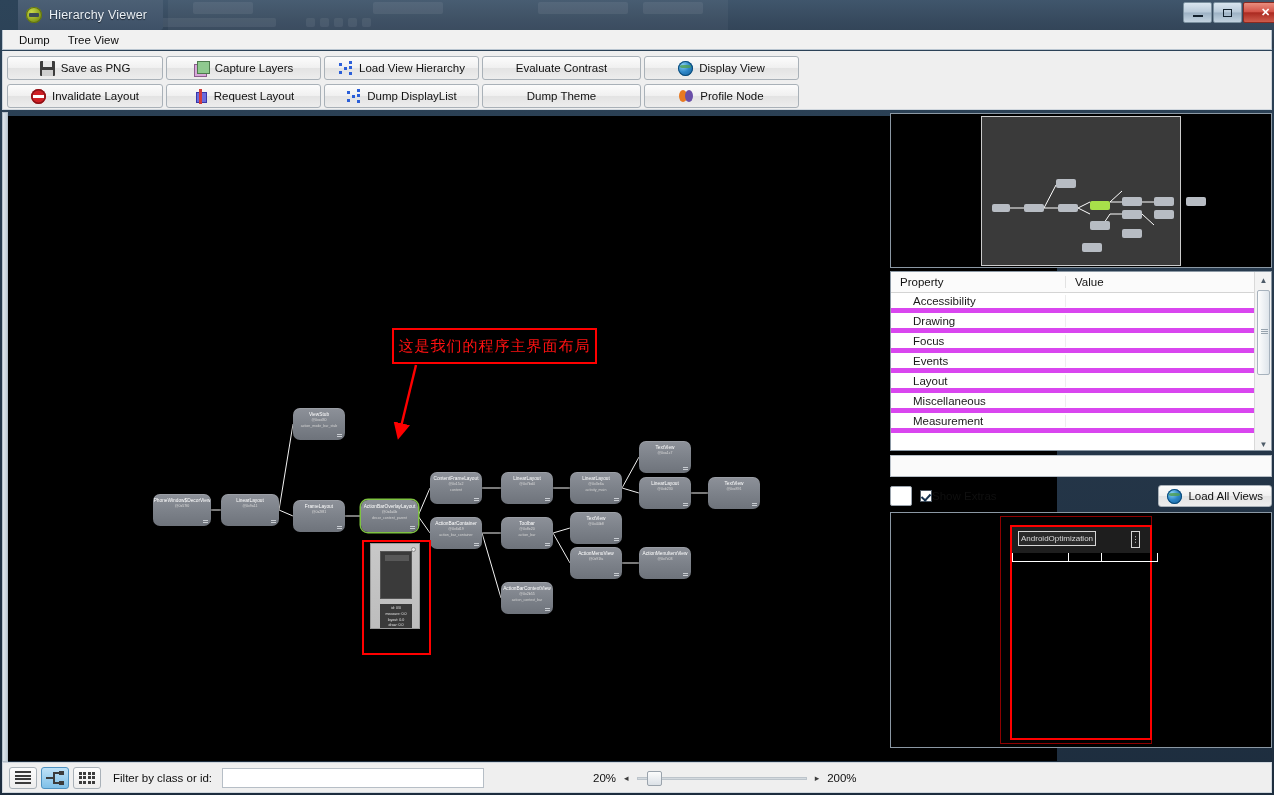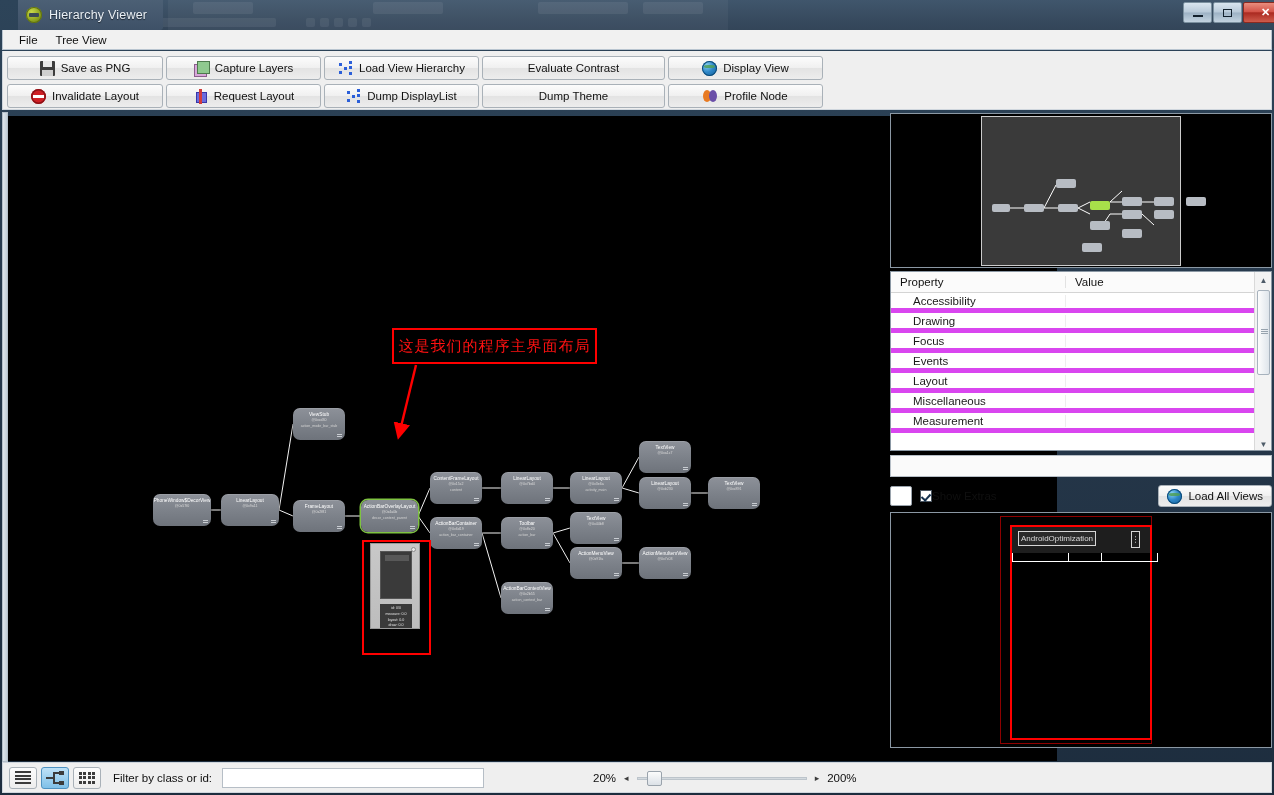--- a/index.html
+++ b/index.html
@@ -95,21 +95,21 @@
   .tb-row { display: flex; gap: 3px; margin-bottom: 4px; }
   .tbtn {
     height: 24px; flex: 0 0 auto;
     background: linear-gradient(180deg,#fcfcfc 0%, #f0f0f0 48%, #e3e3e3 52%, #ededed 100%);
     border: 1px solid #a9b1b8; border-radius: 3px;
     display: flex; align-items: center; justify-content: center; gap: 6px;
     font-size: 11.5px; color: #101010; cursor: default;
     padding: 0 8px;
   }
   .w1 { width: 156px; } .w2 { width: 155px; } .w3 { width: 155px; }
-  .w4 { width: 183px; align-items: center; } .w5 { width: 155px; }
+  .w4 { width: 159px; align-items: center; } .w5 { width: 155px; }
 
   .ic { width: 15px; height: 15px; flex: 0 0 15px; position: relative; }
   
   .ic-save { background: #3d3d3d; border-radius: 1px; }
   .ic-save::before { content:""; position:absolute; left:3px; top:0; width:9px; height:6px; background:#e8e8e8; }
   .ic-save::after { content:""; position:absolute; left:2px; bottom:0; width:11px; height:6px; background:#cfcfcf; }
   
   .ic-layers::before { content:""; position:absolute; left:0; top:3px; width:11px; height:11px; background:#d7a8d9; border:1px solid #8a5e8c; }
   .ic-layers::after { content:""; position:absolute; left:3px; top:0; width:11px; height:11px; background:#8fc98f; border:1px solid #4d7a4d; }
   
@@ -373,21 +373,21 @@
       <div class="wb">
           <div class="sq"></div>
         </div>
       <div class="wb close">
           <span>✕</span>
         </div>
     </div>
   </div>
 
   <div class="menubar">
-    <div class="menu-item">File</div>
+    <div class="menu-item">Dump</div>
     <div class="menu-item">Tree View</div>
   </div>
 
   <div class="toolbar">
     <div class="tb-row">
       <div class="tbtn w1">
         <span class="ic ic-save"></span>
         <span>Save as PNG</span>
       </div>
       <div class="tbtn w2">

